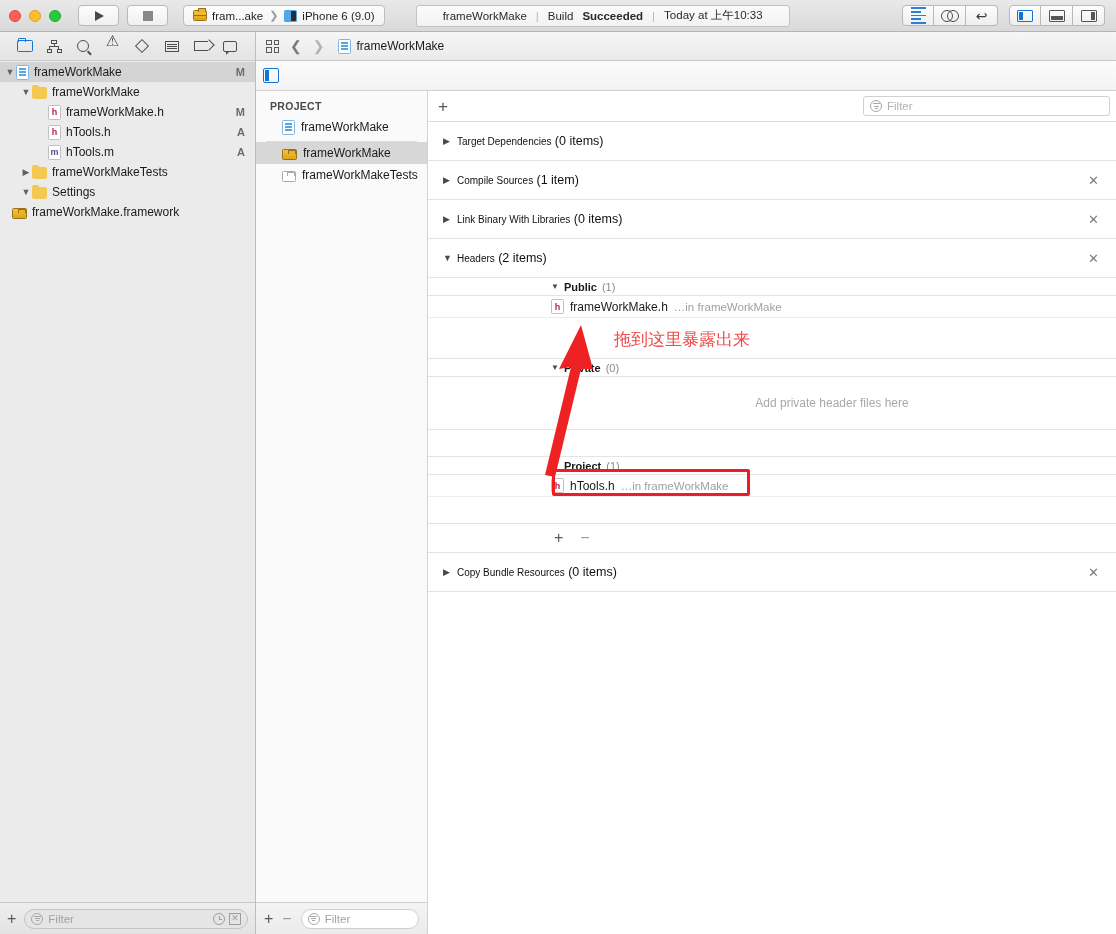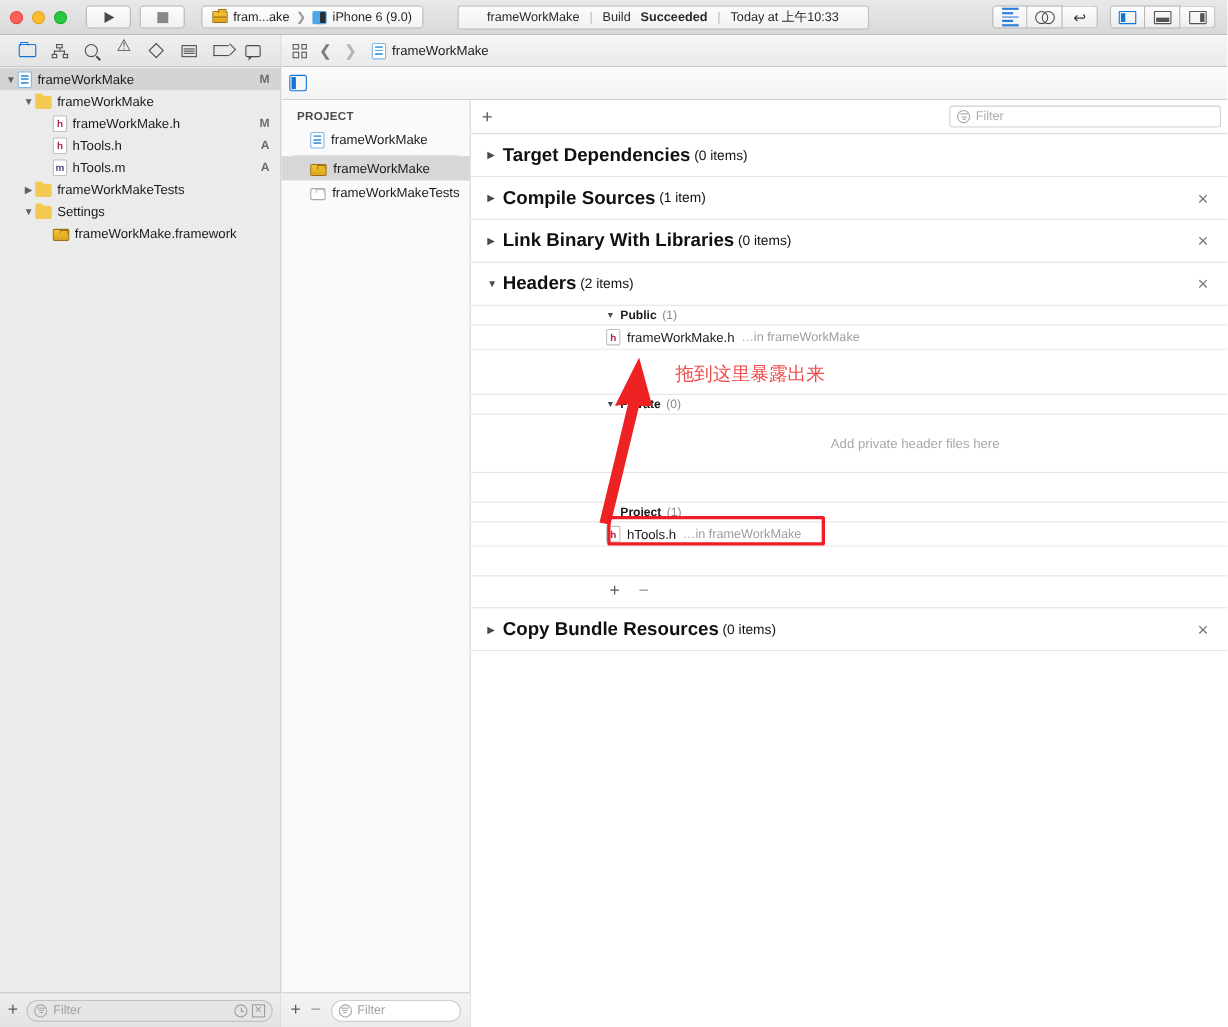--- a/index.html
+++ b/index.html
@@ -280,21 +280,21 @@
     border: 1px solid #d0d0d0; border-radius: 3px; background: #fff;
     display: flex; align-items: center; padding: 0 6px; gap: 5px;
     font-size: 11.5px; color: #b0b0b0;
   }
 
   .phase-row {
     height: 39px; display: flex; align-items: center; padding: 0 0 0 15px;
     border-bottom: 1px solid #e4e4e4; position: relative;
   }
   .phase-tri { font-size: 9px; color: #4a4a4a; width: 14px; flex: none; }
-  .phase-title { font-size: 17px; font-weight: bold; color: #101010; }
+  .phase-title { font-size: 10px; font-weight: normal; color: #101010; }
   .phase-count { font-size: 12.5px; font-weight: normal; color: #101010; }
   .phase-x { position: absolute; right: 17px; font-size: 13px; color: #7b7b7b; line-height: 1; }
 
   .headers-body { position: relative; }
   .sub-head {
     height: 18px; display: flex; align-items: center; gap: 5px;
     padding-left: 123px; border-bottom: 1px solid #e4e4e4;
   }
   .sub-head .tri { font-size: 8px; color: #4a4a4a; }
   .sub-head .nm { font-size: 11px; font-weight: bold; color: #1a1a1a; }
@@ -476,21 +476,21 @@
         <div class="row" style="padding-left: 20px;">
           <span class="disc">▶</span>
           <span class="fi fi-folder"></span>
           <span class="label">frameWorkMakeTests</span>
         </div>
         <div class="row" style="padding-left: 20px;">
           <span class="disc">▼</span>
           <span class="fi fi-folder"></span>
           <span class="label">Settings</span>
         </div>
-        <div class="row" style="padding-left: 36px;">
+        <div class="row" style="">
           <span class="disc"></span>
           <span class="fi fi-fw"></span>
           <span class="label">frameWorkMake.framework</span>
         </div>
       </div>
 
     <div class="nav-bottom">
       <span class="plus-ic">+</span>
       <div class="filter-field">
         <span class="fi-circle">

